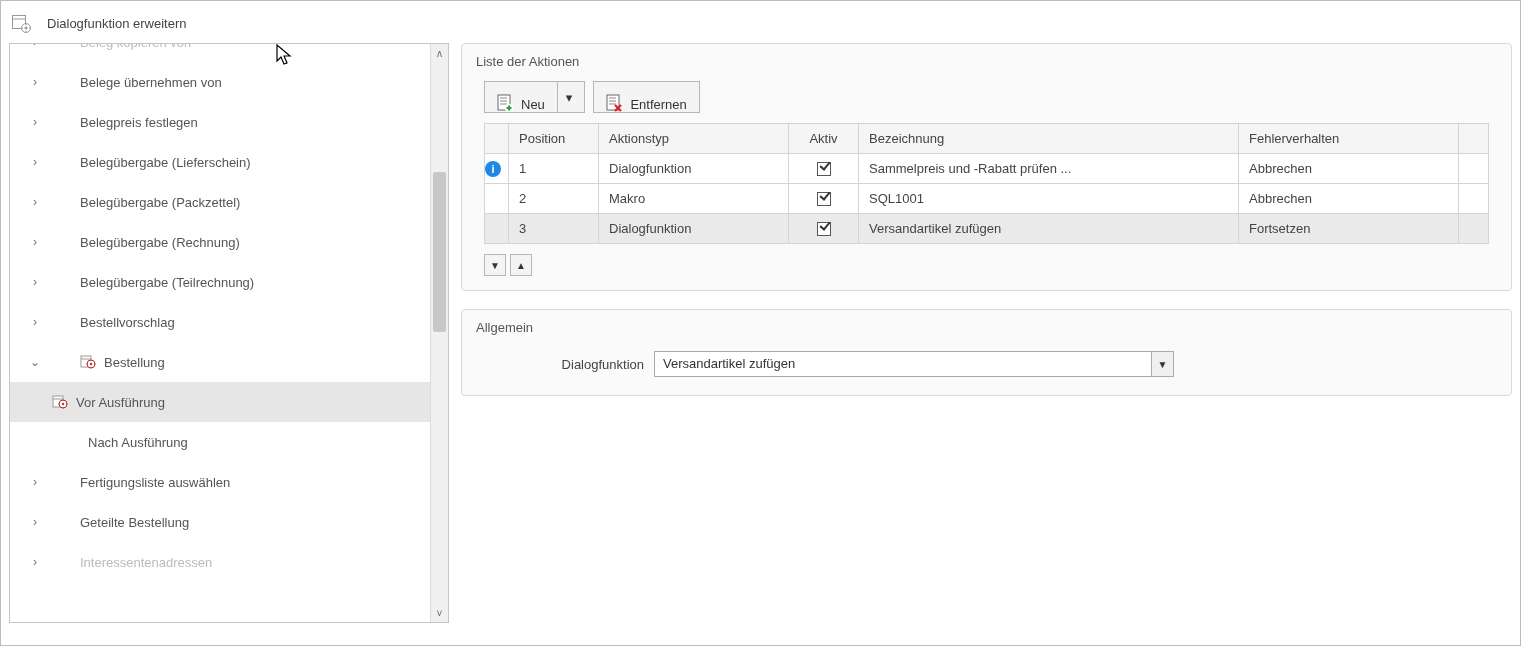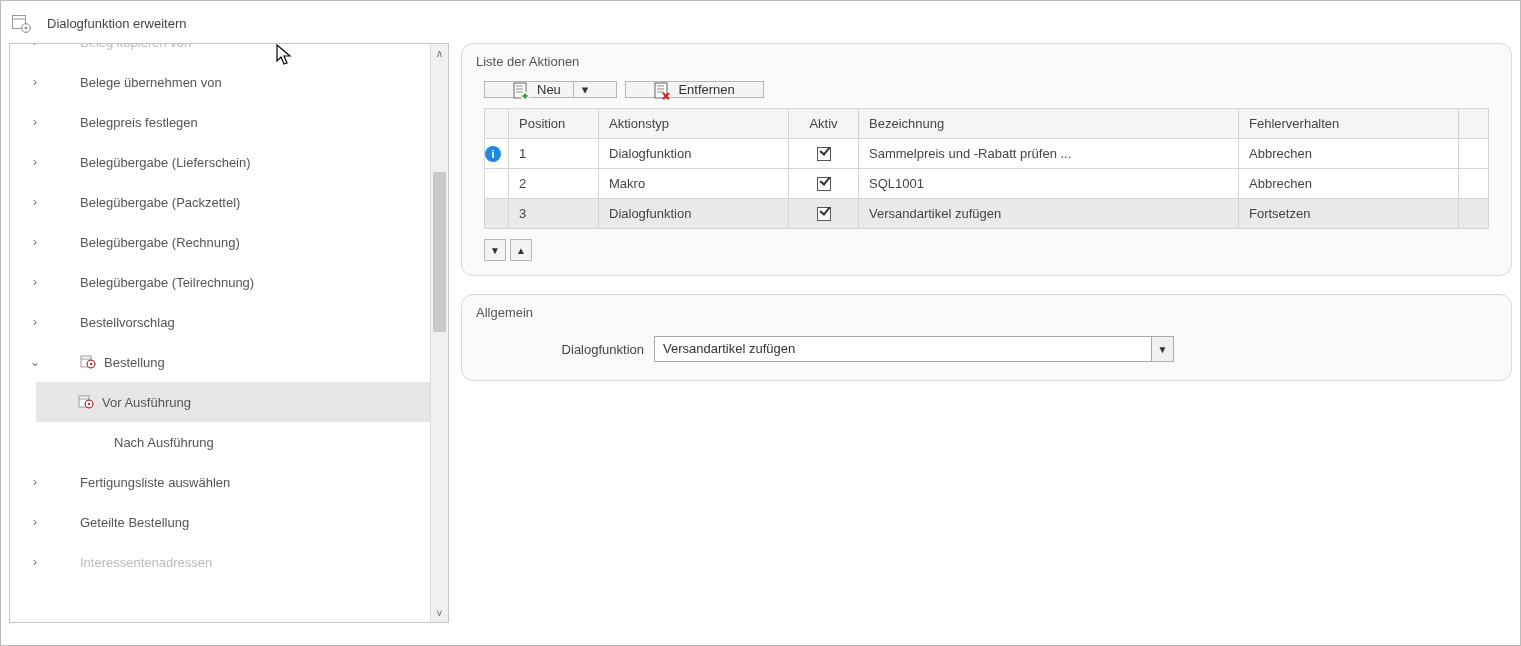--- a/index.html
+++ b/index.html
@@ -63,21 +63,21 @@
     flex: 0 0 18px;
   }
   .tree-item .node-icon {
     width: 18px; height: 18px; margin-right: 6px;
     flex: 0 0 18px;
   }
   .tree-item.selected { background: #e6e6e6; }
   .tree-item.cut { color: #bbb; }           
   .tree-item.fade { color: #bbb; }          
   .tree-item.level1 { padding-left: 16px; }
-  .tree-item.level2 { padding-left: 42px; margin-left: 26px; }
+  .tree-item.level2 { padding-left: 42px; }
   .tree-item.level2.noicon { padding-left: 78px; }
 
   
   .vscroll {
     position: absolute;
     right: 0; top: 0; bottom: 0;
     width: 18px;
     background: #f0f0f0;
     border-left: 1px solid #dcdcdc;
     display: flex;
@@ -101,43 +101,43 @@
   
   .content {
     flex: 1;
     display: flex;
     flex-direction: column;
     gap: 18px;
   }
 
   .section {
     border: 1px solid #d9d9d9;
-    border-radius: 12px;
+    border-radius: 4px;
     background: #fafafa;
     padding: 0;
   }
   .section-header {
     padding: 10px 14px 12px 14px;
     color: #555;
     font-size: 13px;
   }
   .section-body { padding: 0 14px 14px 14px; }
 
   
   .toolbar {
     display: flex;
     gap: 8px;
     padding: 0 8px 10px 8px;
   }
   .btn {
     display: flex;
-    align-items: flex-start;
+    align-items: flex-end;
     gap: 8px;
-    height: 17px;
-    padding: 0 28px;
+    height: 32px;
+    padding: 0 12px;
     border: 1px solid #b6b6b6;
     background: #f4f4f4;
     color: #333;
   }
   .btn .caret {
     border-left: 1px solid #b6b6b6;
     height: 100%;
     display: flex; align-items: center;
     padding-left: 8px; margin-left: 4px;
     color: #333;

